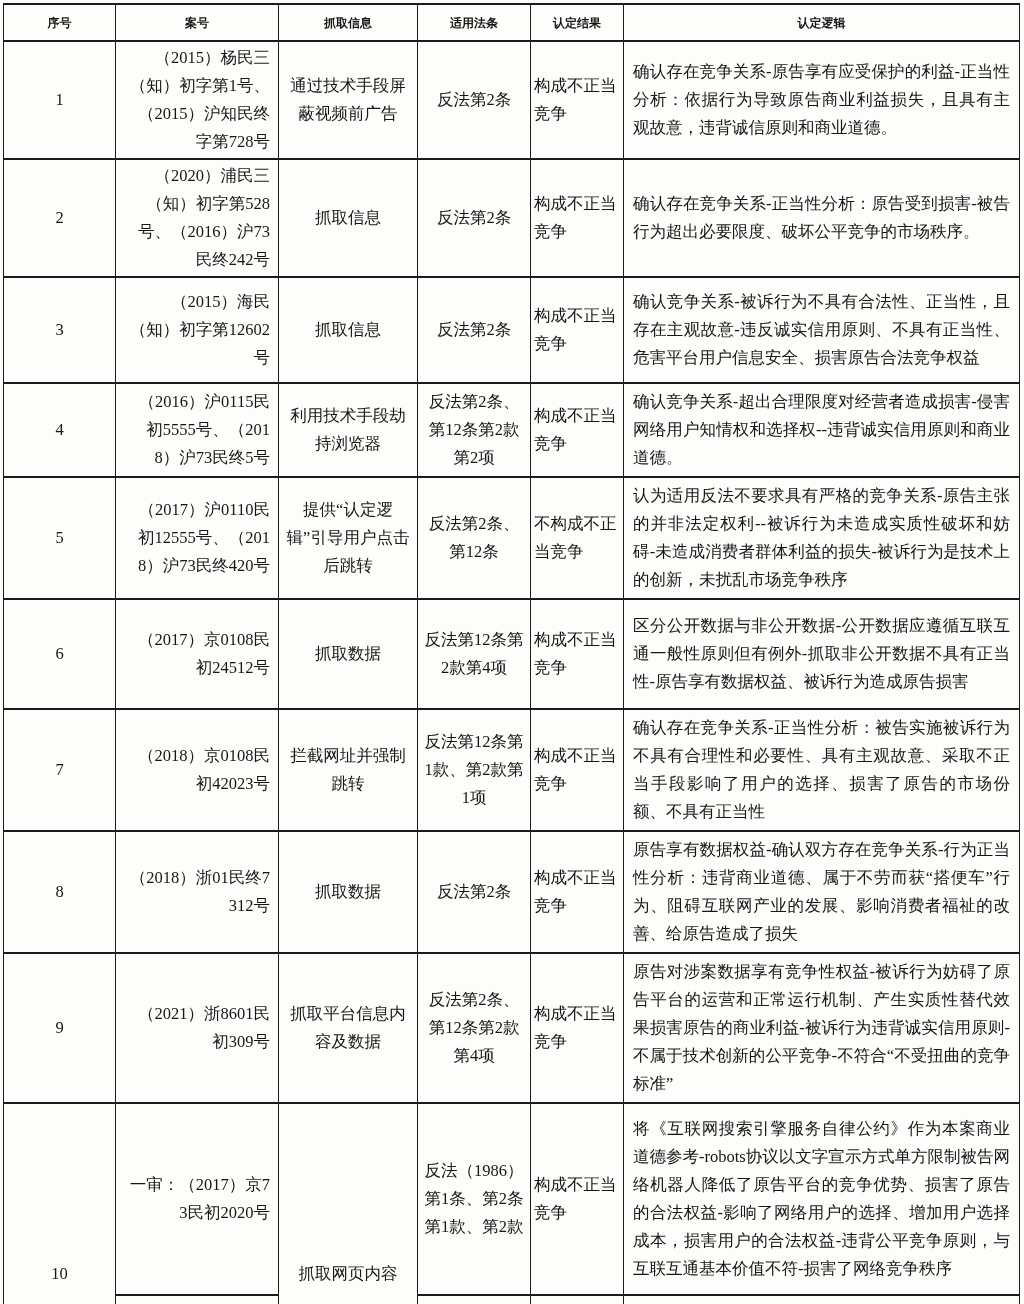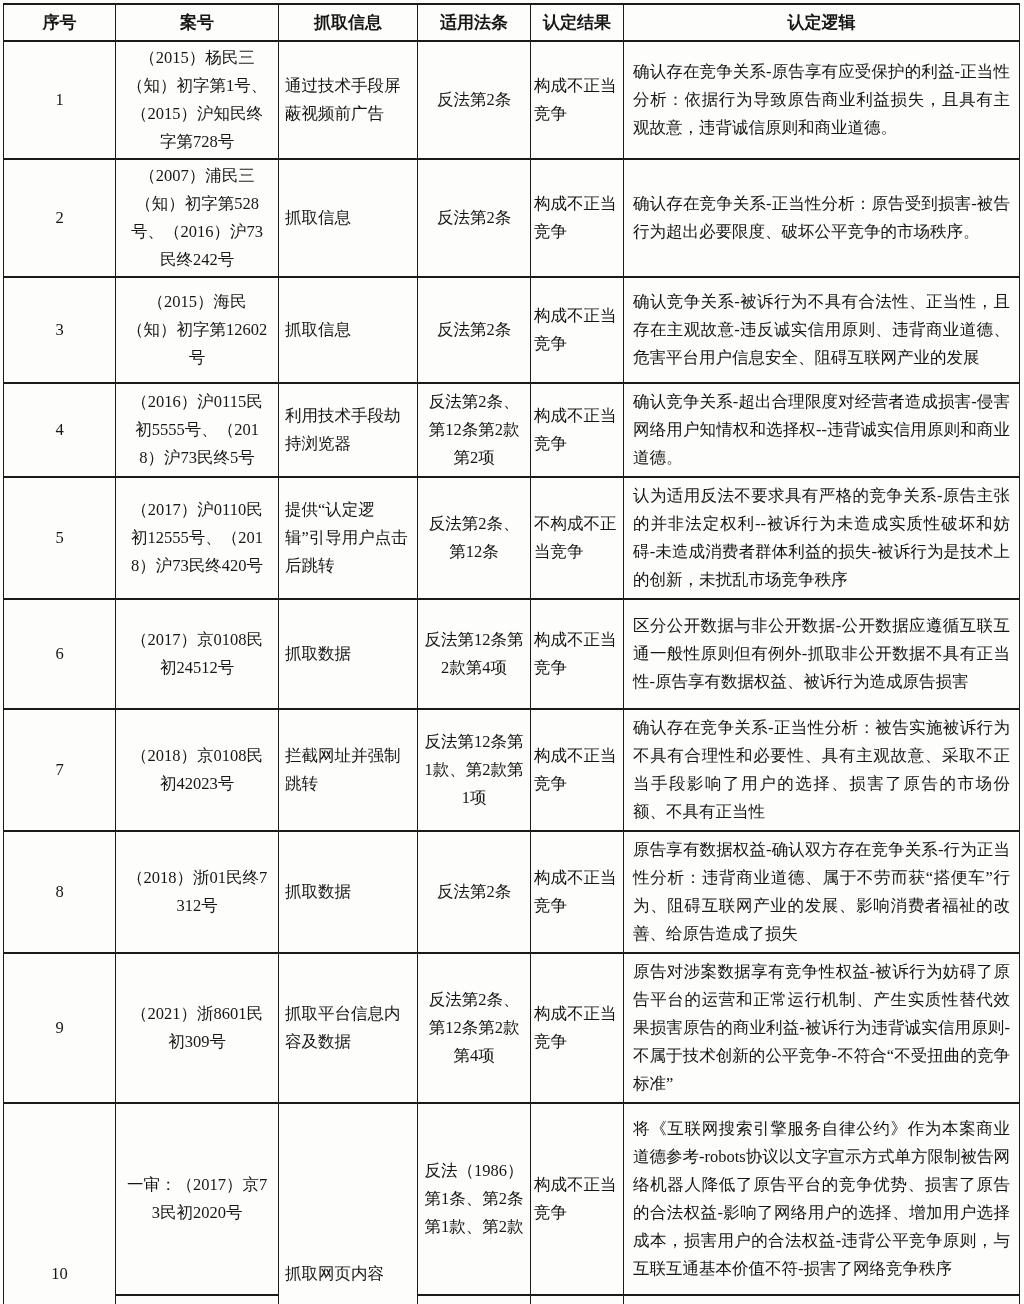--- a/index.html
+++ b/index.html
@@ -34,27 +34,27 @@
     vertical-align: middle;
     font-size: 16.5px;
     line-height: 28px;
     box-sizing: border-box;
     word-break: break-all;
     overflow: hidden;
   }
   table.cases th {
     font-weight: bold;
     text-align: center;
-    font-size: 17px;
+    font-size: 12px;
     line-height: 20px;
     padding: 2px 2px;
   }
   td.c-no   { text-align: center; padding: 2px 2px; }
-  td.c-case { text-align: center;  padding: 2px 8px; }
-  td.c-beh  { text-align: left;  padding: 2px 6px; }
+  td.c-case { text-align: right;  padding: 2px 8px; }
+  td.c-beh  { text-align: center;  padding: 2px 6px; }
   td.c-law  { text-align: center;  padding: 2px 5px; }
   td.c-res  { text-align: left;  padding: 10px 3px; }
   td.c-logic{ text-align: justify; padding: 4px 9px; }
 </style>
 </head>
 <body>
 
 <div class="page">
   <table class="cases">
     <colgroup>
@@ -79,33 +79,33 @@
       <tr style="height:95px">
         <td class="c-no">1</td>
         <td class="c-case">（2015）杨民三（知）初字第1号、（2015）沪知民终字第728号</td>
         <td class="c-beh">通过技术手段屏蔽视频前广告</td>
         <td class="c-law">反法第2条</td>
         <td class="c-res">构成不正当竞争</td>
         <td class="c-logic">确认存在竞争关系-原告享有应受保护的利益-正当性分析：依据行为导致原告商业利益损失，且具有主观故意，违背诚信原则和商业道德。</td>
       </tr>
       <tr style="height:87px">
         <td class="c-no">2</td>
-        <td class="c-case">（2007）浦民三（知）初字第528号、（2016）沪73民终242号</td>
+        <td class="c-case">（2020）浦民三（知）初字第528号、（2016）沪73民终242号</td>
         <td class="c-beh">抓取信息</td>
         <td class="c-law">反法第2条</td>
         <td class="c-res">构成不正当竞争</td>
         <td class="c-logic">确认存在竞争关系-正当性分析：原告受到损害-被告行为超出必要限度、破坏公平竞争的市场秩序。</td>
       </tr>
       <tr style="height:106px">
         <td class="c-no">3</td>
         <td class="c-case">（2015）海民（知）初字第12602号</td>
         <td class="c-beh">抓取信息</td>
         <td class="c-law">反法第2条</td>
         <td class="c-res">构成不正当竞争</td>
-        <td class="c-logic">确认竞争关系-被诉行为不具有合法性、正当性，且存在主观故意-违反诚实信用原则、违背商业道德、危害平台用户信息安全、阻碍互联网产业的发展</td>
+        <td class="c-logic">确认竞争关系-被诉行为不具有合法性、正当性，且存在主观故意-违反诚实信用原则、不具有正当性、危害平台用户信息安全、损害原告合法竞争权益</td>
       </tr>
       <tr style="height:90px">
         <td class="c-no">4</td>
         <td class="c-case">（2016）沪0115民初5555号、（2018）沪73民终5号</td>
         <td class="c-beh">利用技术手段劫持浏览器</td>
         <td class="c-law">反法第2条、第12条第2款第2项</td>
         <td class="c-res">构成不正当竞争</td>
         <td class="c-logic">确认竞争关系-超出合理限度对经营者造成损害-侵害网络用户知情权和选择权--违背诚实信用原则和商业道德。</td>
       </tr>
       <tr style="height:105px">

